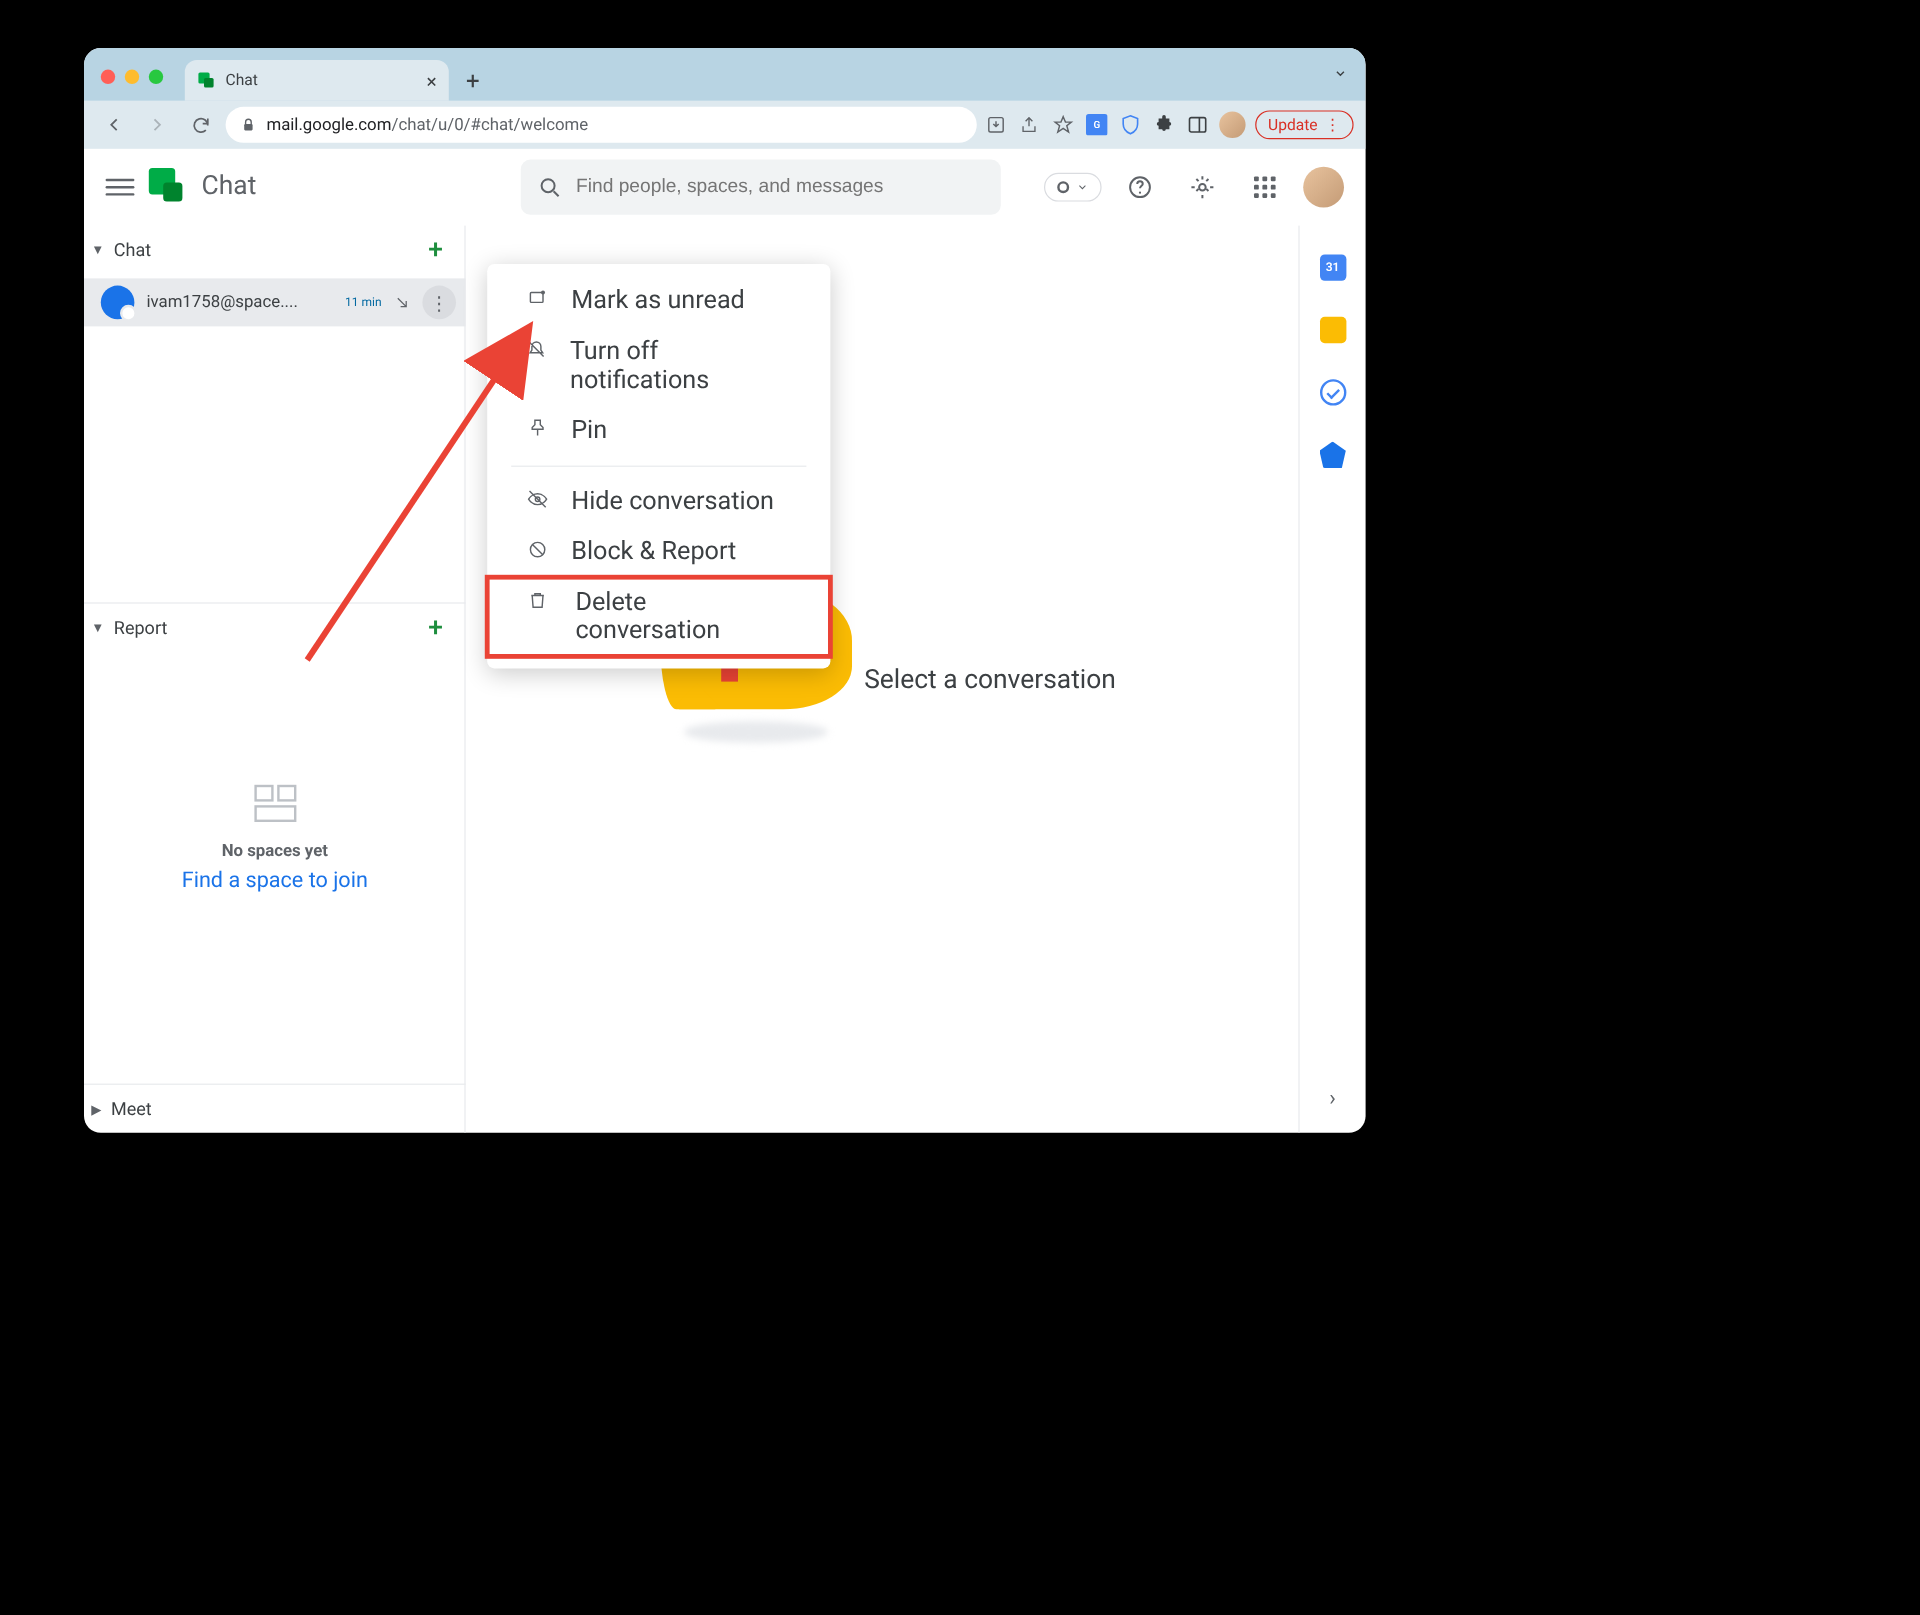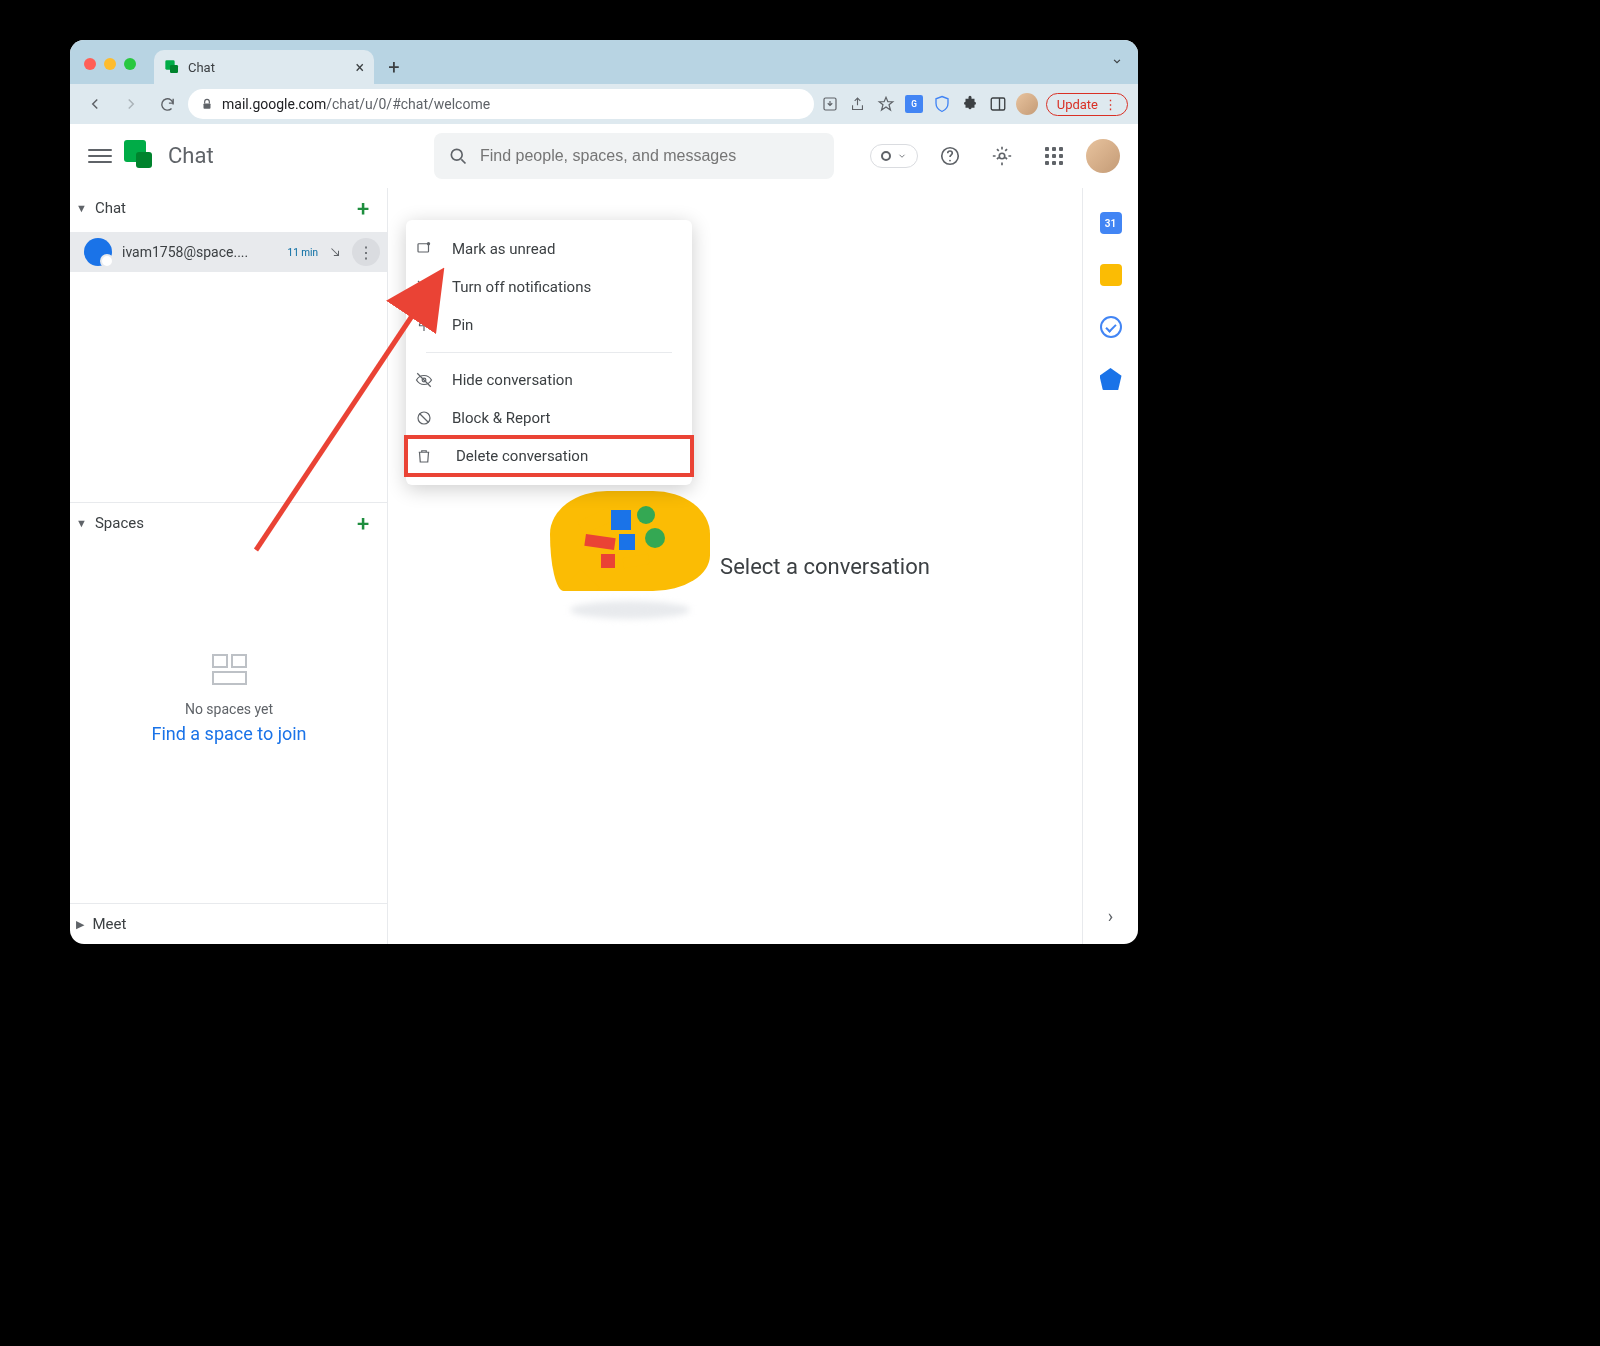--- a/index.html
+++ b/index.html
@@ -60,21 +60,21 @@
   .conv .av::after{content:'';position:absolute;right:-2px;bottom:-2px;width:10px;height:10px;border:2px solid #e8eaed;border-radius:50%;background:#fff;}
   .conv .name{font-size:14px;color:#3c4043;flex:1;white-space:nowrap;overflow:hidden;text-overflow:ellipsis;}
   .conv .time{font-size:10px;color:#0369a1;}
   .conv .arr{color:#5f6368;}
   .conv .more{width:28px;height:28px;border-radius:50%;background:#dadce0;display:flex;align-items:center;justify-content:center;color:#5f6368;cursor:pointer;font-size:16px;}
 
   .spaces-empty{text-align:center;padding-top:110px;color:#5f6368;}
   .spaces-empty .glyph{display:inline-grid;grid-template-columns:16px 16px;grid-template-rows:14px 14px;gap:3px;margin-bottom:16px;}
   .spaces-empty .glyph span{border:2px solid #bdc1c6;}
   .spaces-empty .glyph span:nth-child(3){grid-column:1/3;}
-  .spaces-empty .t1{font-size:14px;margin-bottom:6px;}
+  .spaces-empty .t1{font-size:14px;margin-bottom:6px;font-weight:bold;}
   .spaces-empty a{color:#1a73e8;font-size:18px;text-decoration:none;text-align:right;}
 
   .meet-sec{position:absolute;bottom:0;left:0;right:0;border-top:1px solid #e8eaed;}
 
   .main{flex:1;position:relative;display:flex;flex-direction:row;align-items:center;justify-content:center;}
   .hero{width:180px;height:130px;position:relative;margin-bottom:40px;}
   .bubble{position:absolute;left:10px;top:10px;width:160px;height:100px;background:#fbbc04;border-radius:50% 50% 50% 12%/60% 60% 50% 80%;display:flex;align-items:center;justify-content:center;overflow:hidden;}
   .bubble::after{content:'';position:absolute;left:18px;bottom:-10px;width:26px;height:26px;background:#fbbc04;transform:rotate(45deg);}
   .blocks{position:relative;width:110px;height:70px;}
   .blk{position:absolute;}
@@ -93,21 +93,21 @@
   .sidepanel{width:56px;border-left:1px solid #e8eaed;display:flex;flex-direction:column;align-items:center;padding-top:24px;gap:30px;position:relative;}
   .sp-ic{width:22px;height:22px;border-radius:4px;cursor:pointer;}
   .sp-cal{background:#4285f4;position:relative;} .sp-cal::after{content:'31';position:absolute;inset:0;display:flex;align-items:center;justify-content:center;color:#fff;font-size:10px;font-weight:600;}
   .sp-keep{background:#fbbc04;}
   .sp-tasks{background:#fff;border:2px solid #4285f4;border-radius:50%;position:relative;} .sp-tasks::after{content:'';position:absolute;left:4px;top:6px;width:8px;height:4px;border-left:2px solid #4285f4;border-bottom:2px solid #4285f4;transform:rotate(-45deg);}
   .sp-contacts{background:#1a73e8;clip-path:polygon(50% 0,100% 35%,85% 100%,15% 100%,0 35%);}
   .sp-expand{position:absolute;bottom:18px;color:#5f6368;cursor:pointer;font-size:18px;}
 
   
   .ctx{position:absolute;left:336px;top:180px;width:286px;background:#fff;border-radius:6px;box-shadow:0 4px 20px rgba(0,0,0,.2);padding:10px 0;z-index:50;}
-  .ctx-item{display:flex;align-items:center;gap:18px;padding:9px 8px;color:#3c4043;font-size:15px;cursor:pointer;}
+  .ctx-item{display:flex;gap:18px;padding:9px 32px;color:#3c4043;font-size:21px;cursor:pointer;}
   .ctx-ic{width:20px;height:20px;color:#5f6368;display:flex;align-items:center;justify-content:center;}
   .ctx-div{height:1px;background:#e8eaed;margin:8px 20px;}
   .ctx-item.boxed{outline:4px solid #ea4335;outline-offset:-2px;gap:22px;}
 
   
   .arrow{position:absolute;left:166px;top:220px;z-index:60;pointer-events:none;}
 
   svg{display:block;}
 </style>
 </head>
@@ -281,21 +281,21 @@
               <path d="M6 6l12 12m0-8v8h-8" stroke="#5f6368" stroke-width="1.8" fill="none"></path>
             </svg>
           </span>
         <div class="more">⋮</div>
       </div>
 
       <div style="height:230px"></div>
       <div style="border-top:1px solid #e8eaed"></div>
       <div class="sec-hdr">
         <span class="caret">▼</span>
-        <span class="sec-title">Spaces</span>
+        <span class="sec-title">Report</span>
         <span class="plus">+</span>
       </div>
       <div class="spaces-empty">
         <div class="glyph">
             <span></span>
             <span></span>
             <span></span>
           </div>
         <div class="t1">No spaces yet</div>
         <a href="#">Find a space to join</a>

